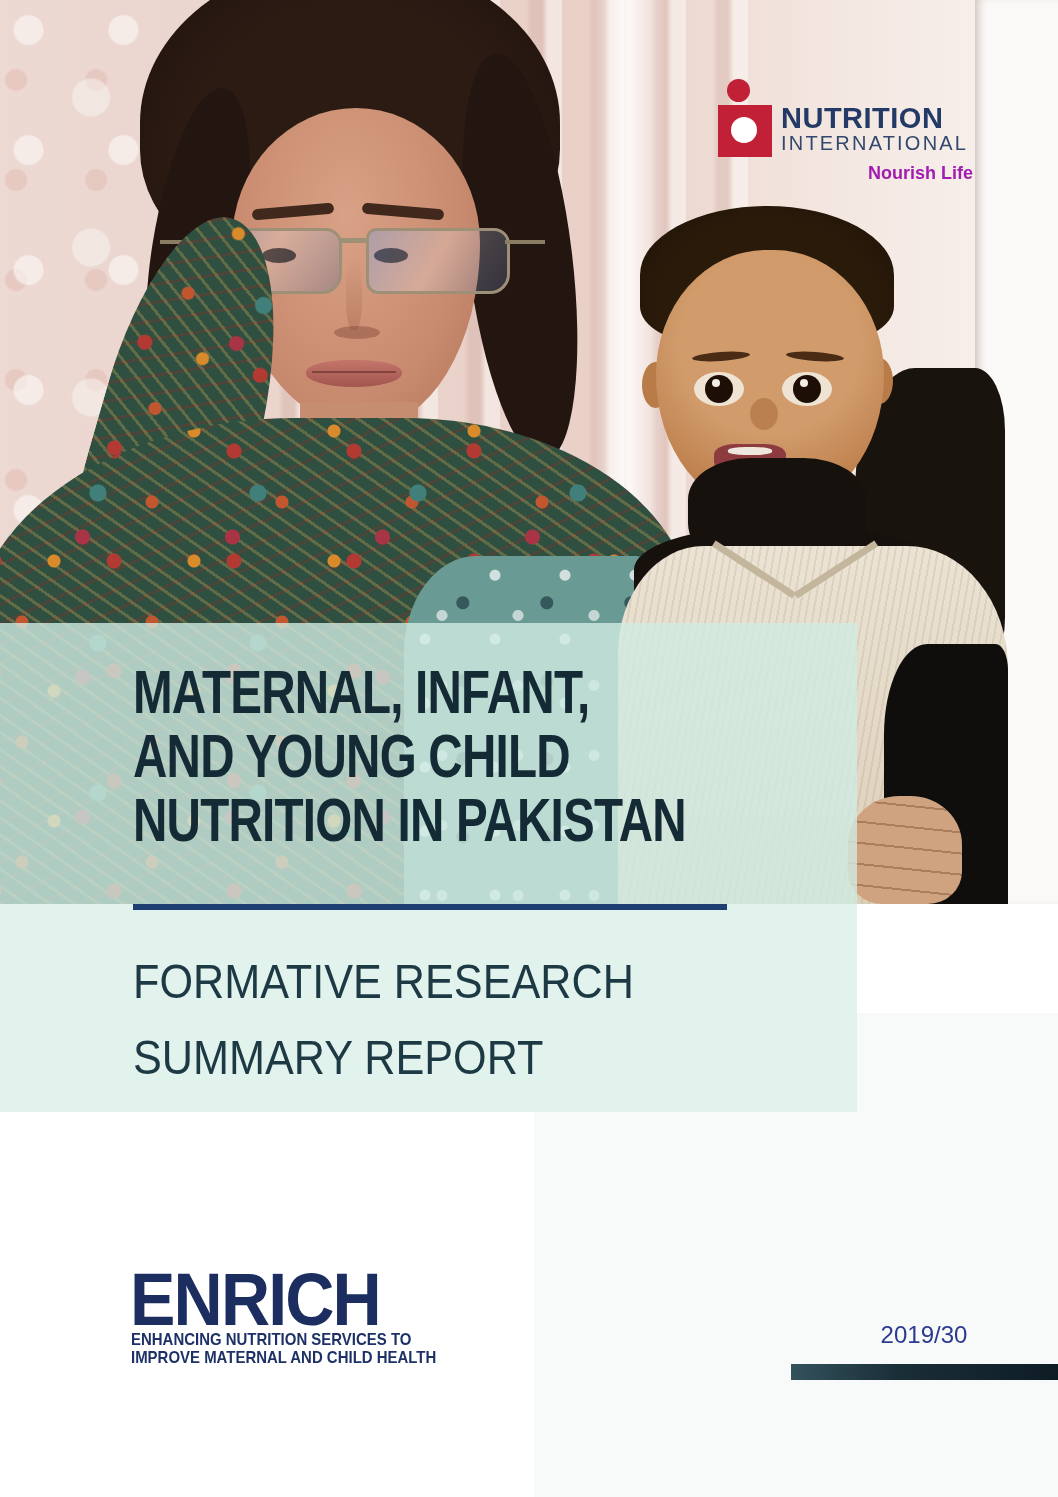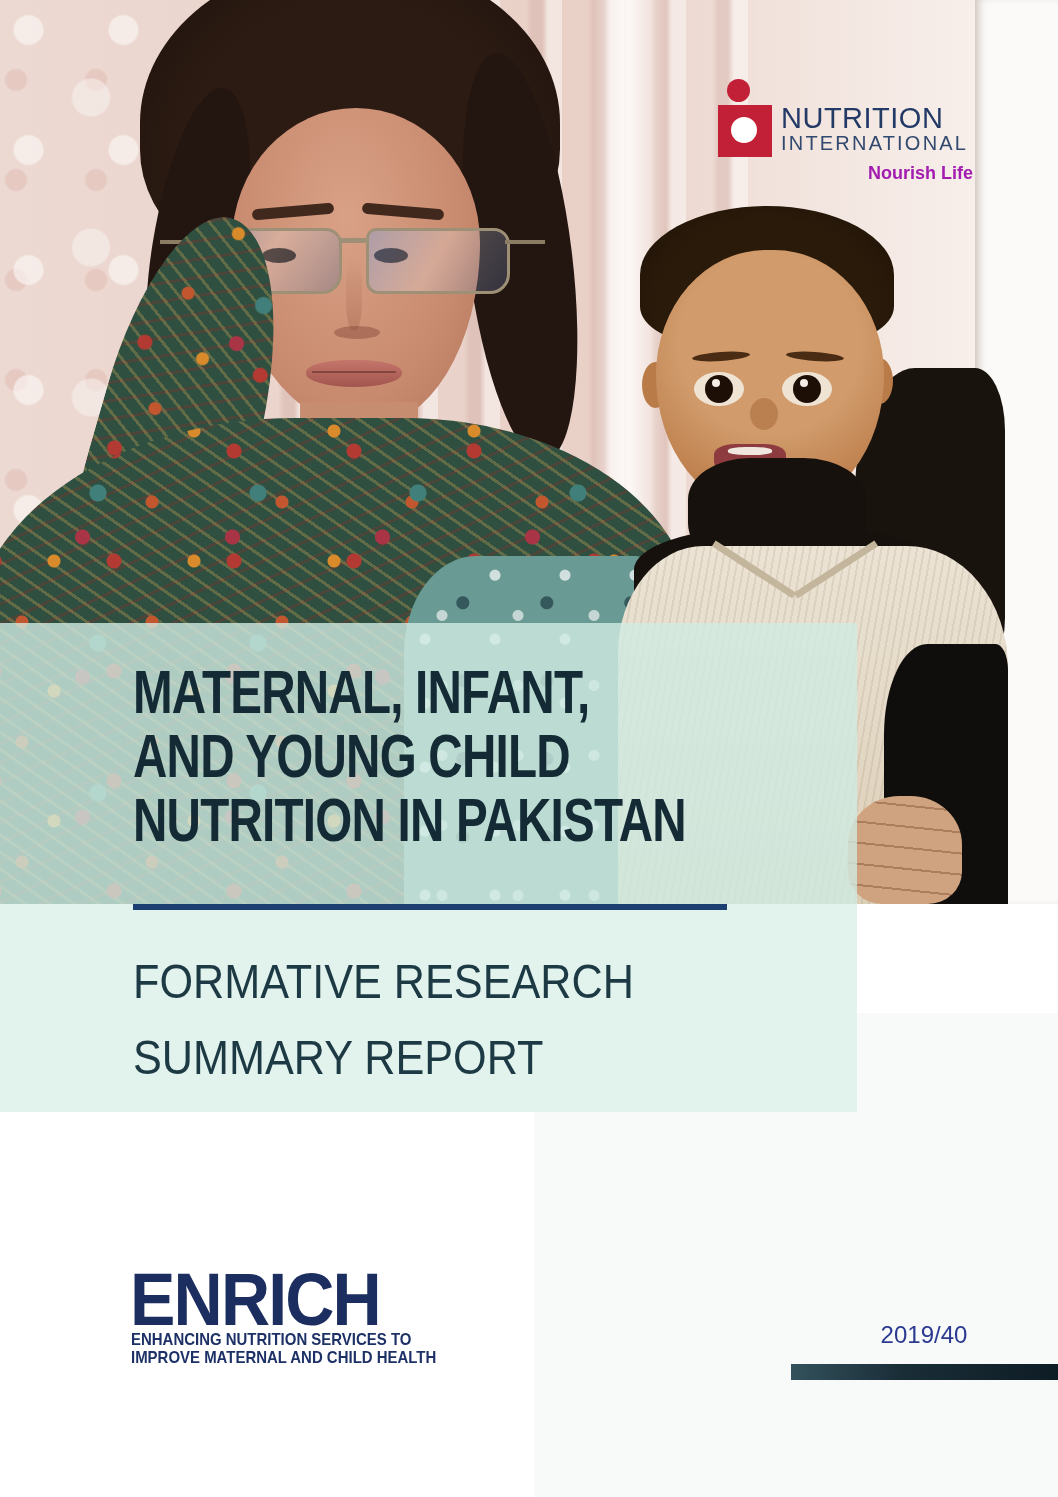--- a/index.html
+++ b/index.html
@@ -88,21 +88,21 @@
   .c-vseam-r{left:788px;top:566px;width:96px;height:7px;background:#c3b69d;transform:rotate(-33deg);}
   .c-sleeve{left:884px;top:644px;width:124px;height:260px;border-radius:35% 10% 0 0;background:#100e0c;}
   .m-hand{left:848px;top:796px;width:114px;height:108px;border-radius:45% 45% 30% 30%;
     background:#cfa37f;
     background-image:repeating-linear-gradient(6deg, rgba(0,0,0,0) 0 19px, rgba(122,72,46,.42) 19px 21px);}
 
   
   .ni-dot{left:727px;top:79px;width:23px;height:23px;border-radius:50%;background:#c22036;}
   .ni-square{left:718px;top:105px;width:54px;height:52px;background:#c22036;}
   .ni-circle{left:731px;top:117px;width:26px;height:26px;border-radius:50%;background:#ffffff;}
-  .ni-name{left:781px;top:104px;font-size:29px;font-weight:400;letter-spacing:.5px;color:#233a66;line-height:29px;}
+  .ni-name{left:781px;top:104px;font-size:29px;font-weight:700;letter-spacing:.5px;color:#233a66;line-height:29px;}
   .ni-intl{left:781px;top:132px;font-size:20px;font-weight:400;letter-spacing:2.2px;color:#31496e;line-height:22px;}
   .ni-tag{left:781px;top:162px;width:192px;text-align:right;font-size:18px;font-weight:700;color:#a21caf;line-height:22px;}
 
   
   .gray-panel{left:534px;top:1013px;width:524px;height:484px;background:#f8f9f9;}
   .tint-panel{left:0;top:623px;width:857px;height:281px;background:rgba(208,235,226,.80);}
   .mint-panel{left:0;top:904px;width:857px;height:208px;background:#e2f3ee;}
   .rule{left:133px;top:904px;width:594px;height:6px;background:#1d3f72;}
 
   
@@ -210,16 +210,16 @@
   </div>
 
   <div>
     <div class="abs enrich">ENRICH</div>
     <div class="abs enrich-tag">
       <div>ENHANCING NUTRITION SERVICES TO</div>
       <div>IMPROVE MATERNAL AND CHILD HEALTH</div>
     </div>
   </div>
 
-  <div class="abs year">2019/40</div>
+  <div class="abs year">2019/30</div>
   <div class="abs bar"></div>
 
 </div>
 
 </body></html>

